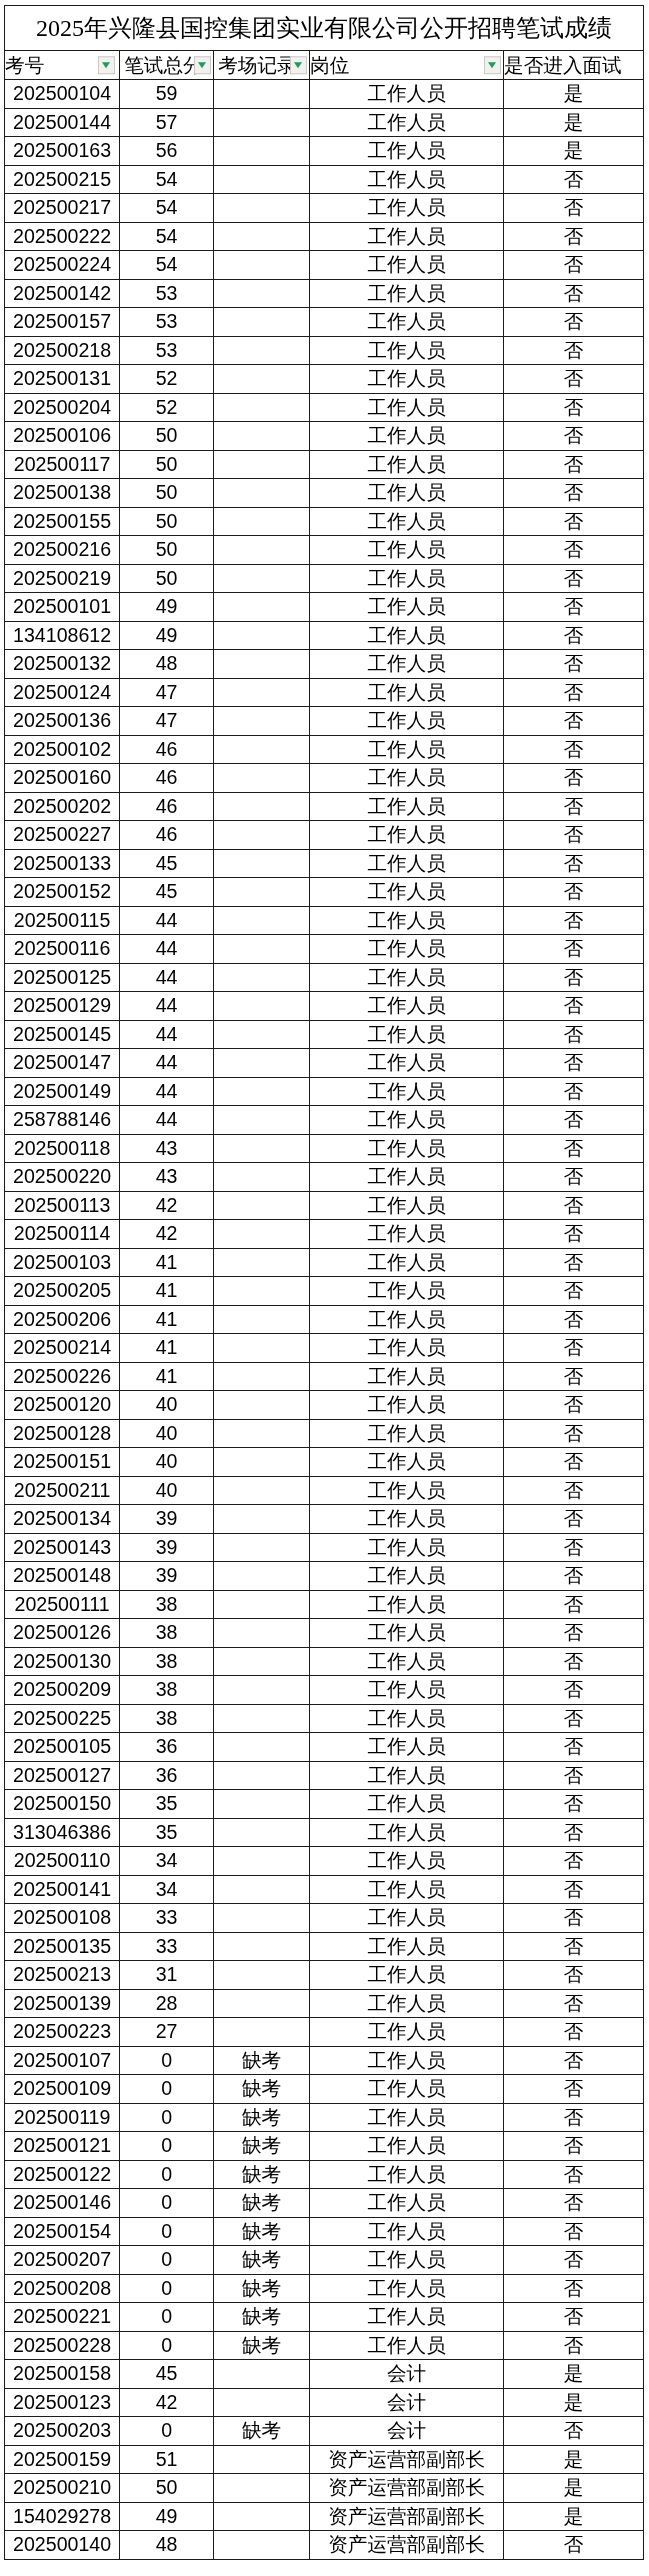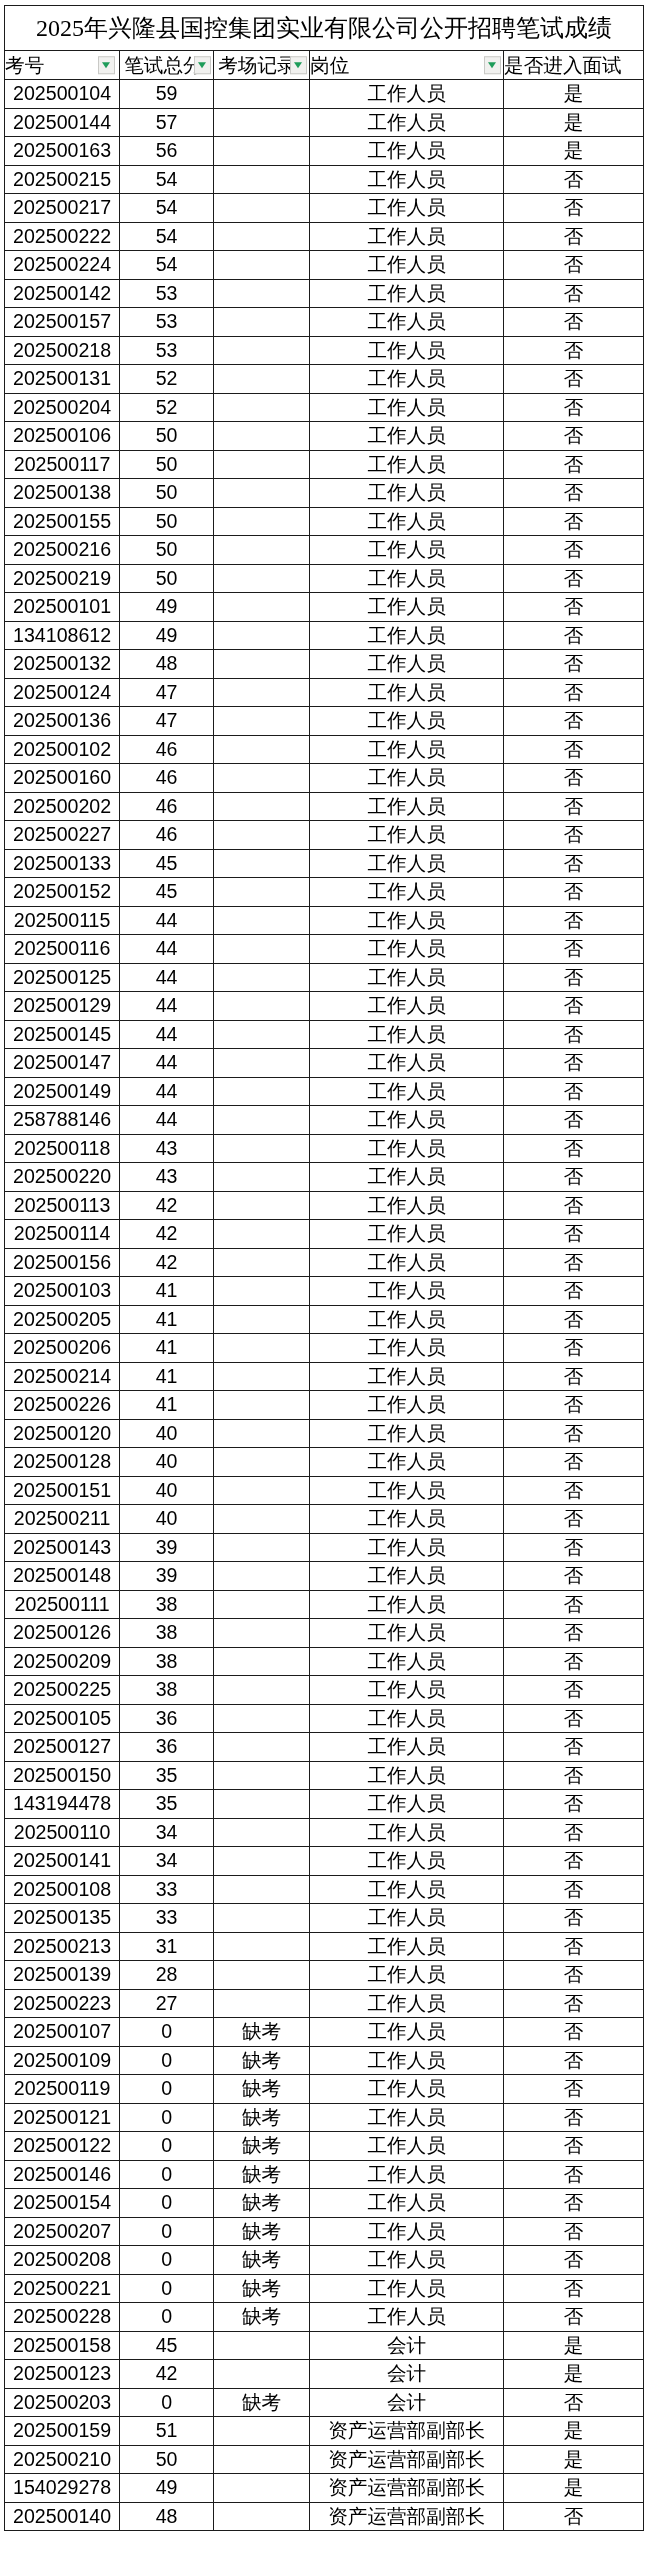--- a/index.html
+++ b/index.html
@@ -370,27 +370,20 @@
     <td class="cjk">否</td>
   </tr>
       <tr>
     <td class="num">202500114</td>
     <td class="num">42</td>
     <td class="cjk"></td>
     <td class="cjk">工作人员</td>
     <td class="cjk">否</td>
   </tr>
       <tr>
-    <td class="num">202500156</td>
-    <td class="num">42</td>
-    <td class="cjk"></td>
-    <td class="cjk">工作人员</td>
-    <td class="cjk">否</td>
-  </tr>
-      <tr>
     <td class="num">202500103</td>
     <td class="num">41</td>
     <td class="cjk"></td>
     <td class="cjk">工作人员</td>
     <td class="cjk">否</td>
   </tr>
       <tr>
     <td class="num">202500205</td>
     <td class="num">41</td>
     <td class="cjk"></td>
@@ -440,20 +433,27 @@
     <td class="cjk">否</td>
   </tr>
       <tr>
     <td class="num">202500211</td>
     <td class="num">40</td>
     <td class="cjk"></td>
     <td class="cjk">工作人员</td>
     <td class="cjk">否</td>
   </tr>
       <tr>
+    <td class="num">202500134</td>
+    <td class="num">39</td>
+    <td class="cjk"></td>
+    <td class="cjk">工作人员</td>
+    <td class="cjk">否</td>
+  </tr>
+      <tr>
     <td class="num">202500143</td>
     <td class="num">39</td>
     <td class="cjk"></td>
     <td class="cjk">工作人员</td>
     <td class="cjk">否</td>
   </tr>
       <tr>
     <td class="num">202500148</td>
     <td class="num">39</td>
     <td class="cjk"></td>
@@ -468,20 +468,27 @@
     <td class="cjk">否</td>
   </tr>
       <tr>
     <td class="num">202500126</td>
     <td class="num">38</td>
     <td class="cjk"></td>
     <td class="cjk">工作人员</td>
     <td class="cjk">否</td>
   </tr>
       <tr>
+    <td class="num">202500130</td>
+    <td class="num">38</td>
+    <td class="cjk"></td>
+    <td class="cjk">工作人员</td>
+    <td class="cjk">否</td>
+  </tr>
+      <tr>
     <td class="num">202500209</td>
     <td class="num">38</td>
     <td class="cjk"></td>
     <td class="cjk">工作人员</td>
     <td class="cjk">否</td>
   </tr>
       <tr>
     <td class="num">202500225</td>
     <td class="num">38</td>
     <td class="cjk"></td>
@@ -503,21 +510,21 @@
     <td class="cjk">否</td>
   </tr>
       <tr>
     <td class="num">202500150</td>
     <td class="num">35</td>
     <td class="cjk"></td>
     <td class="cjk">工作人员</td>
     <td class="cjk">否</td>
   </tr>
       <tr>
-    <td class="num">143194478</td>
+    <td class="num">313046386</td>
     <td class="num">35</td>
     <td class="cjk"></td>
     <td class="cjk">工作人员</td>
     <td class="cjk">否</td>
   </tr>
       <tr>
     <td class="num">202500110</td>
     <td class="num">34</td>
     <td class="cjk"></td>
     <td class="cjk">工作人员</td>

